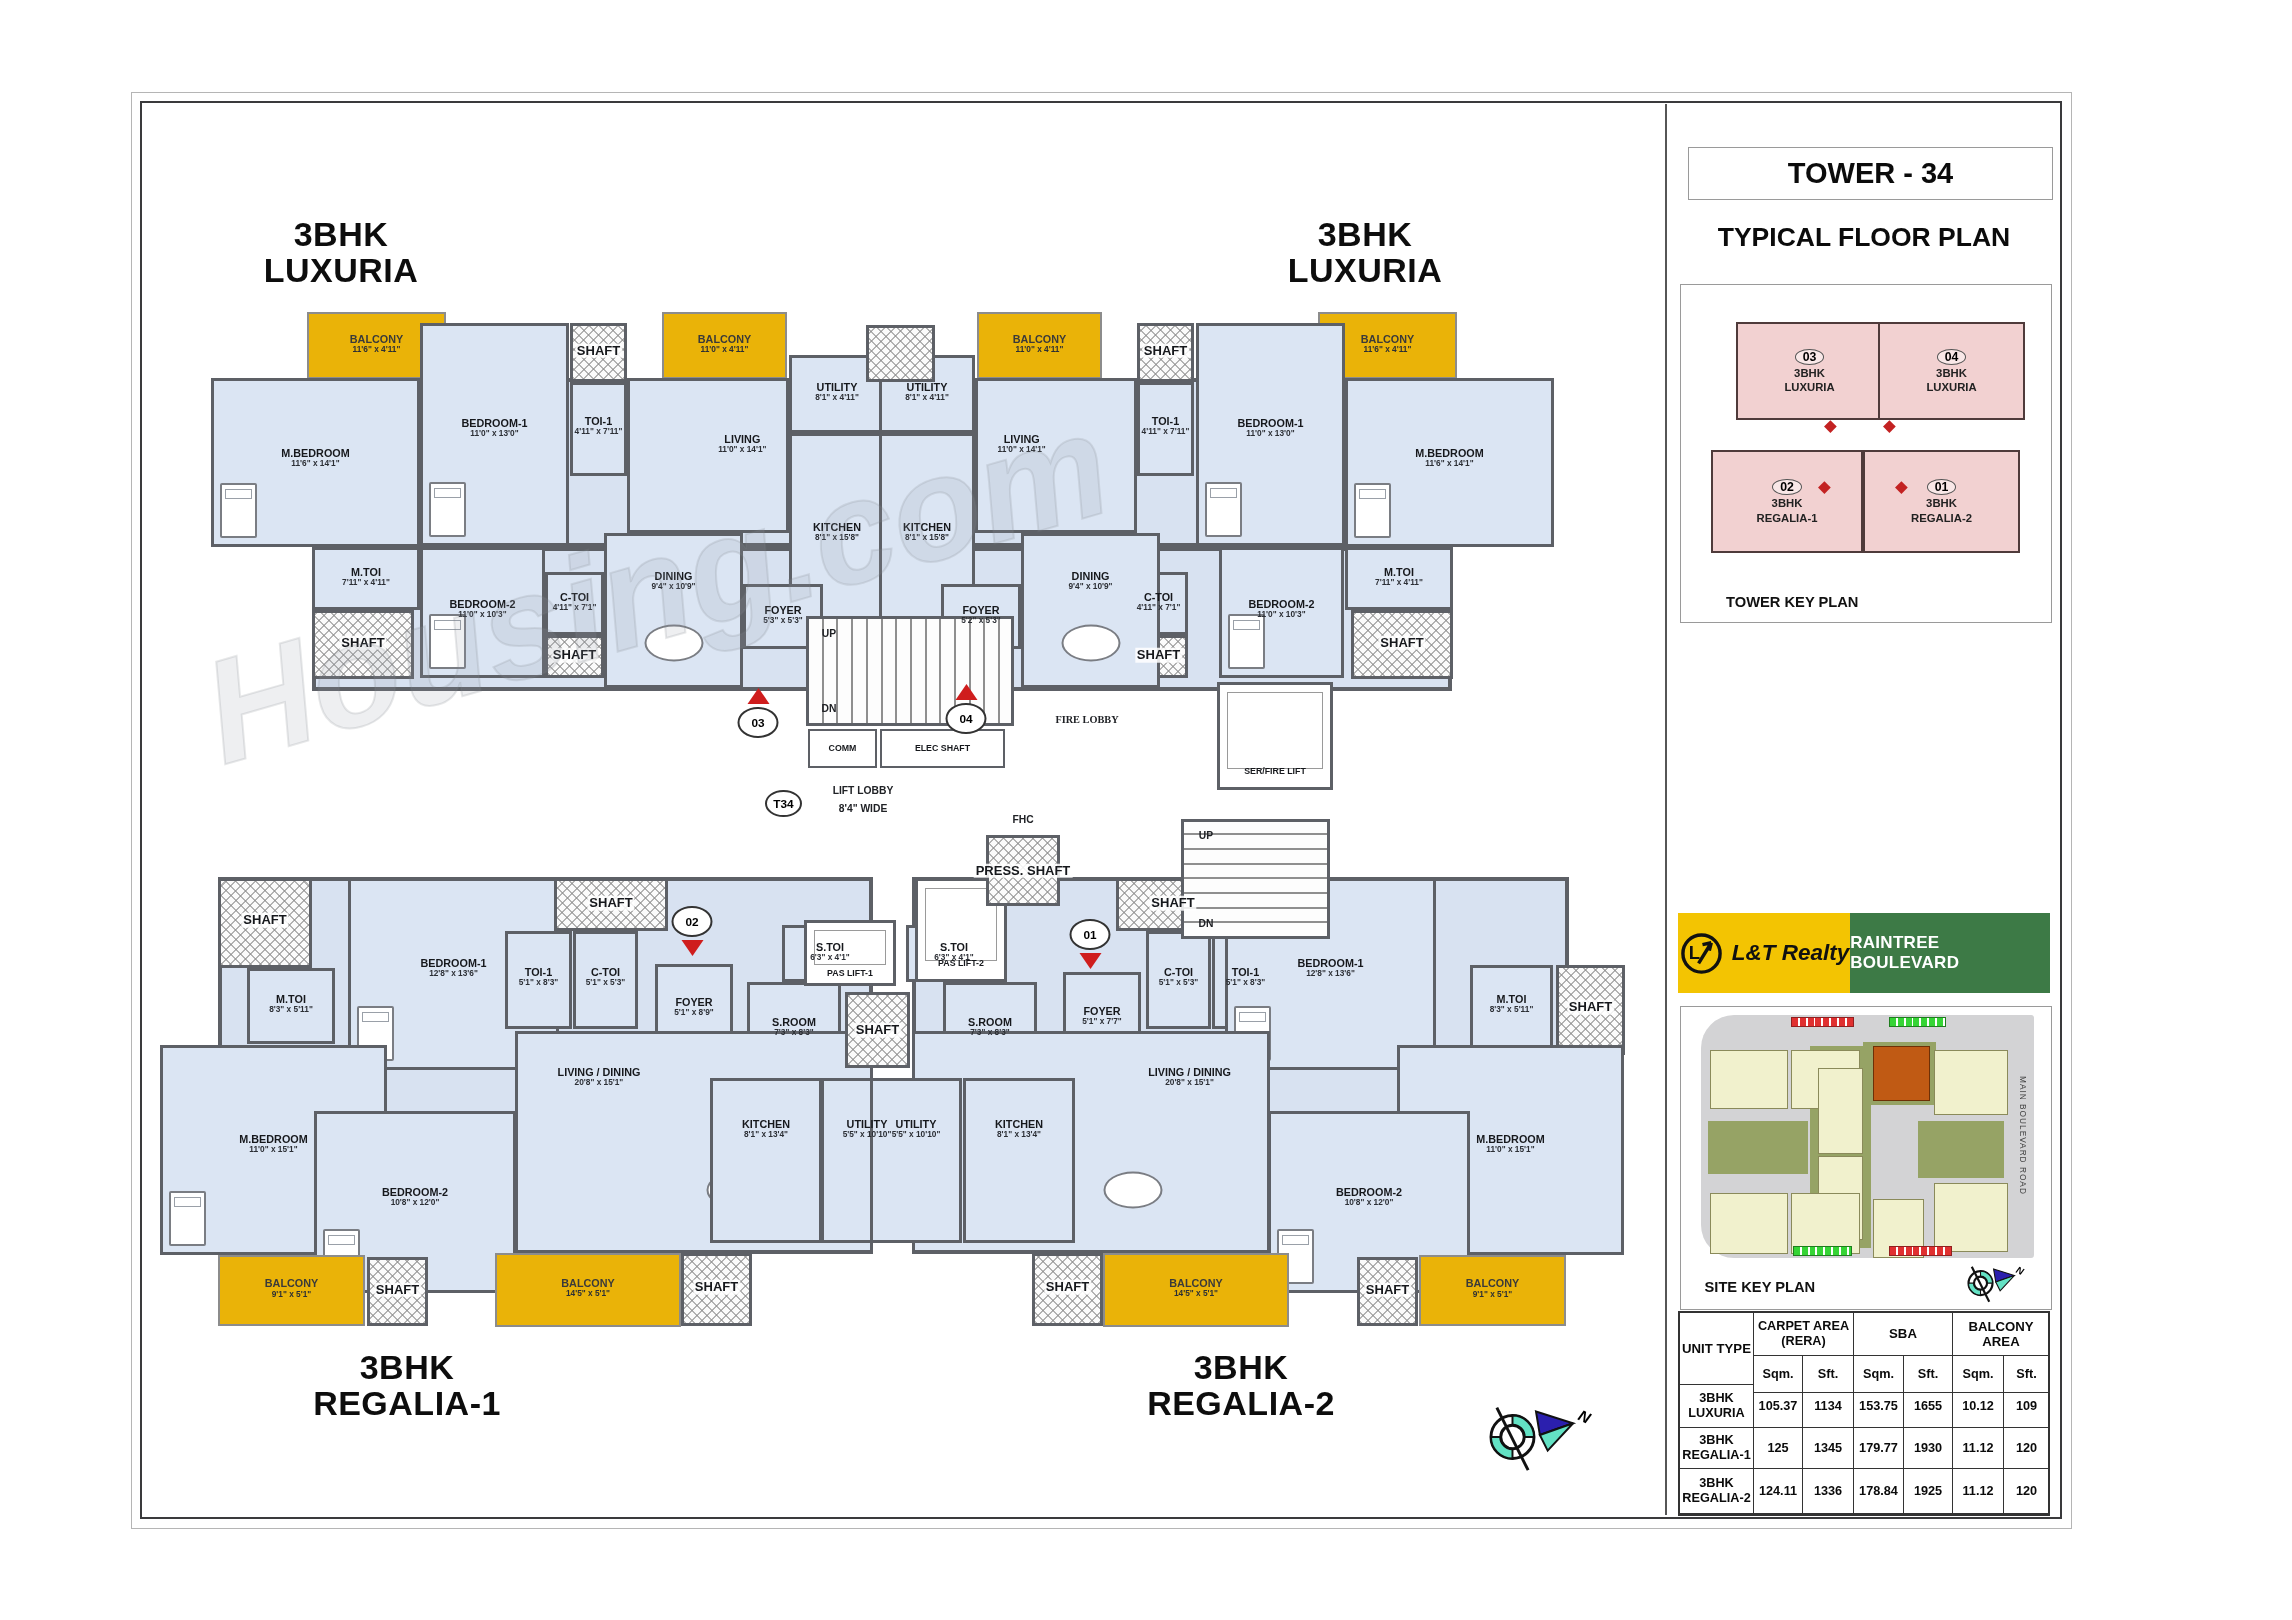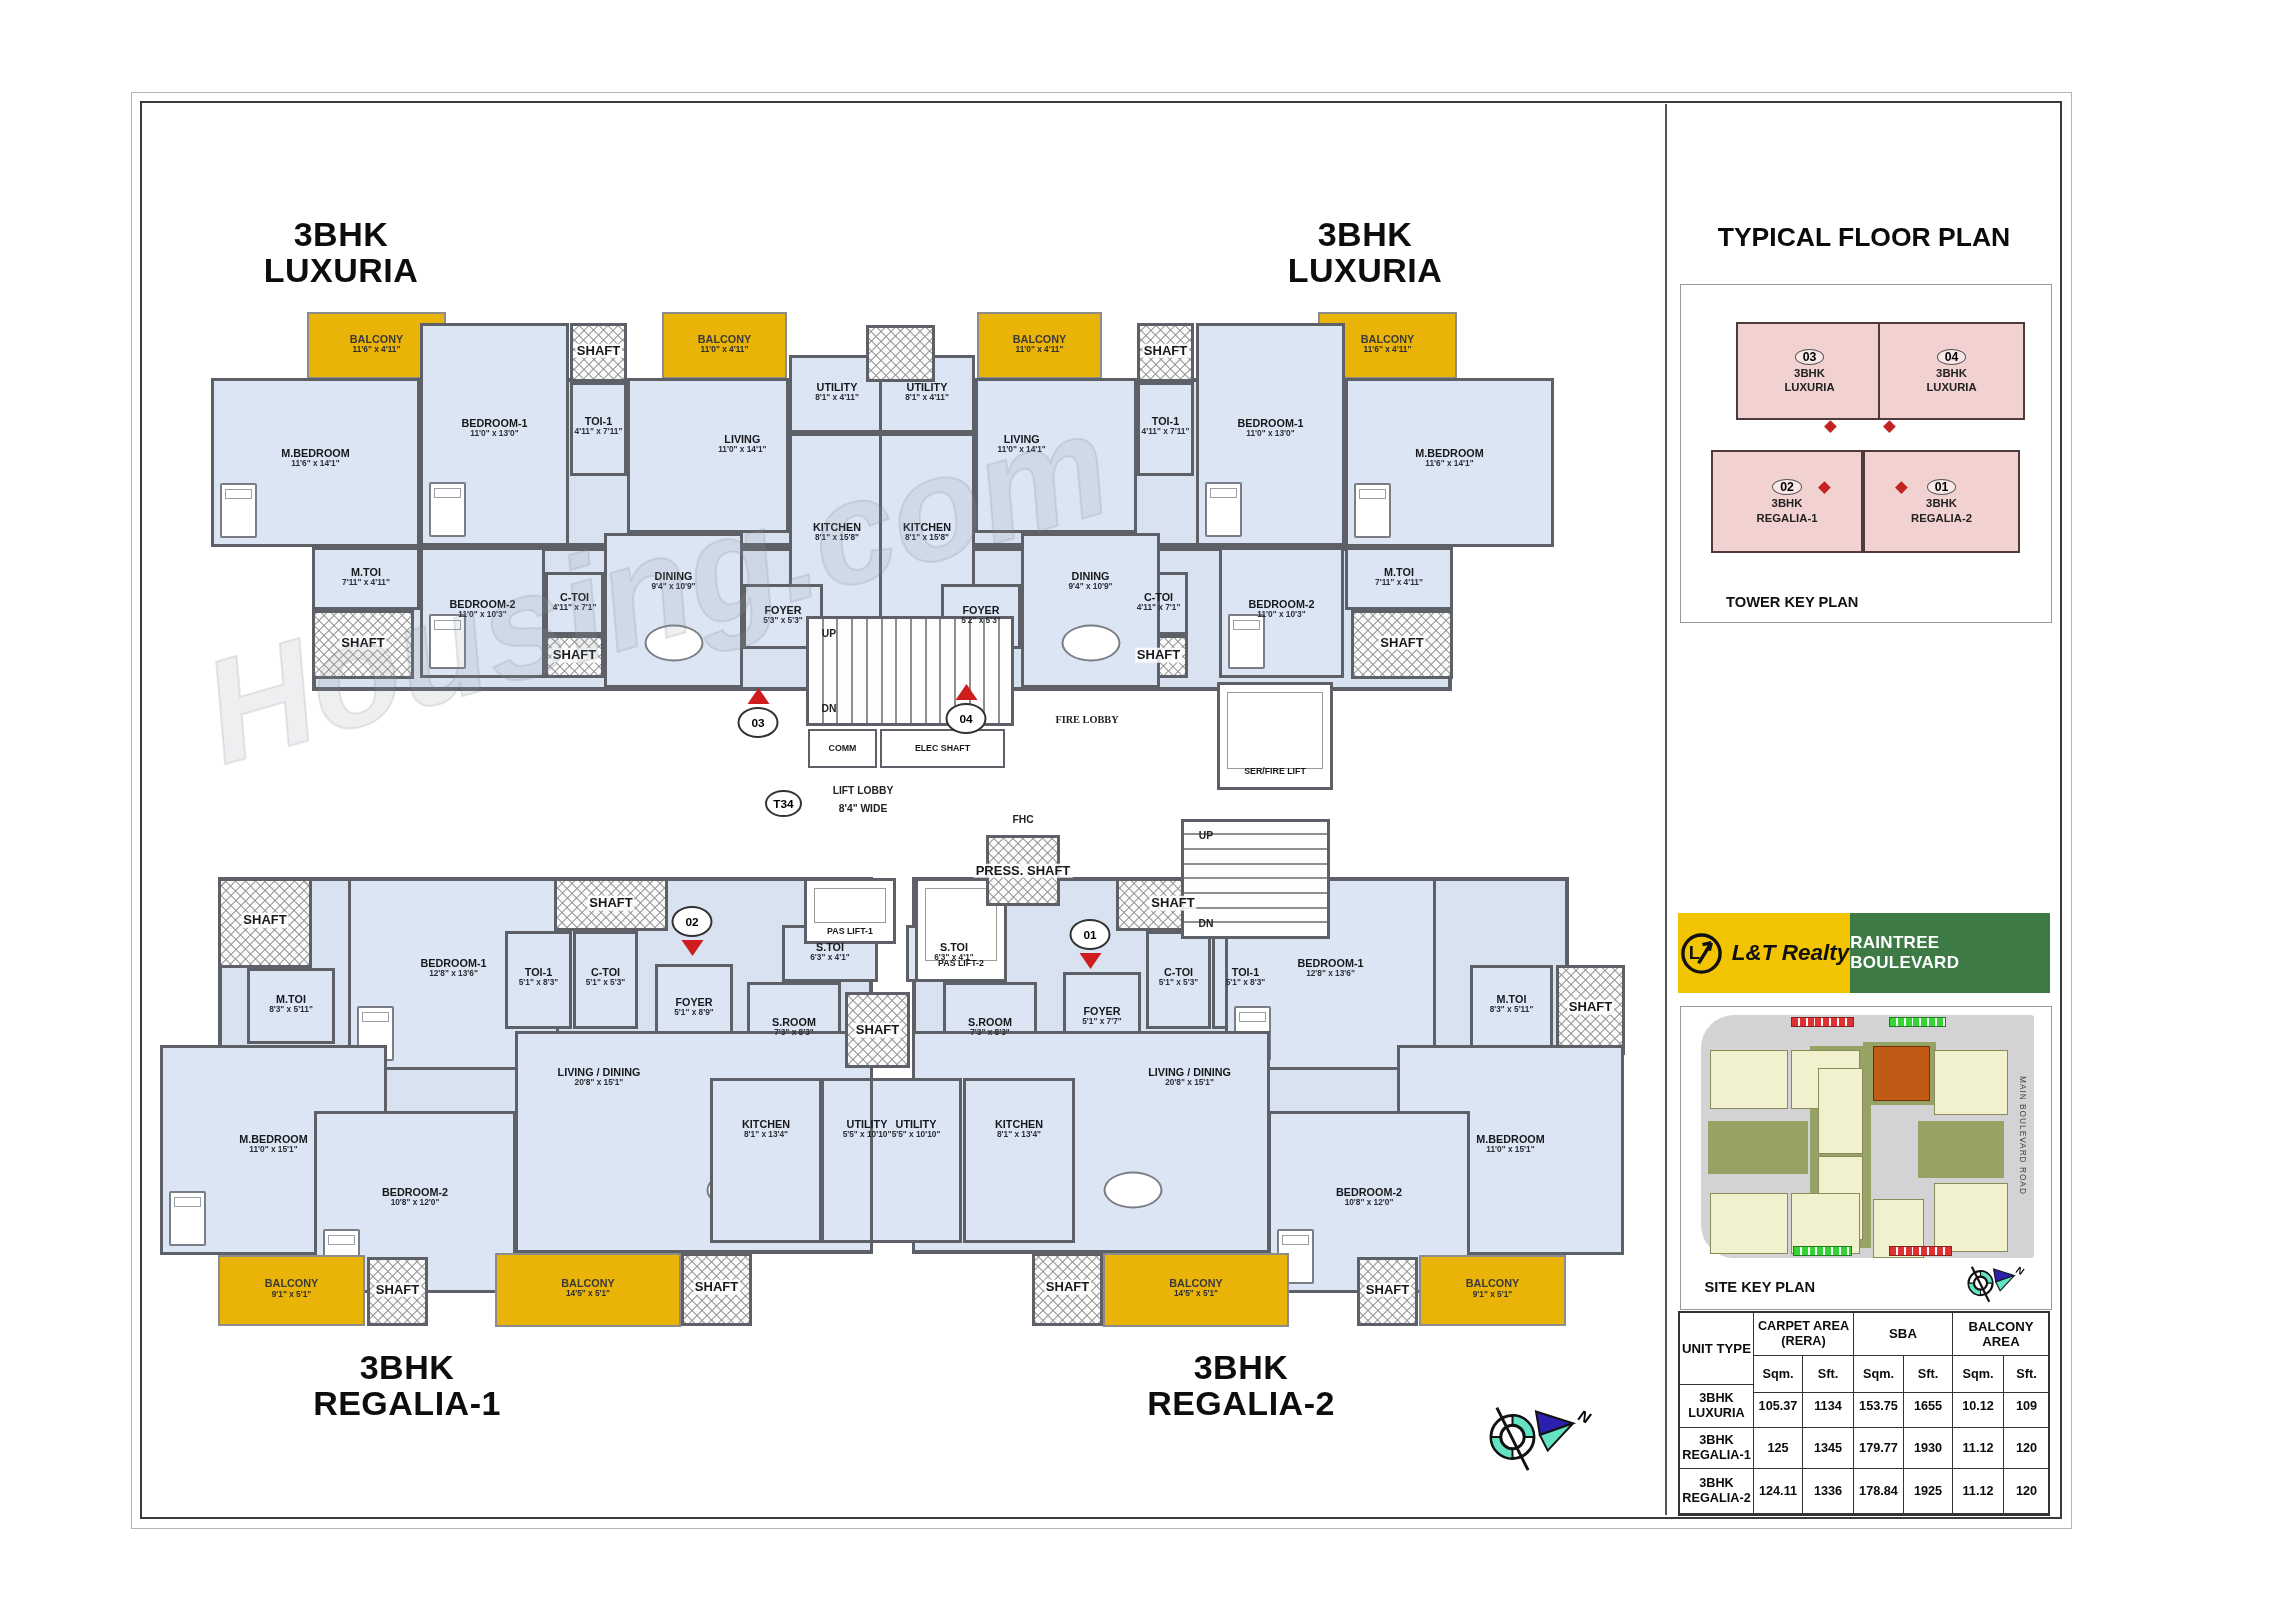--- a/index.html
+++ b/index.html
@@ -514,21 +514,21 @@
         </div>
       </div>
       <div class="wroom" style="left: 880px; top: 729px; width: 125px; height: 39px;">
         <div class="rl" style="left: 50%; top: 50%;">
           <b>ELEC SHAFT</b>
         </div>
       </div>
       <div class="lab" style="left: 863px; top: 790px;">LIFT LOBBY</div>
       <div class="lab" style="left: 863px; top: 808px;">8'4" WIDE</div>
       <div class="circ" style="left: 765px; top: 790px;">T34</div>
-      <div class="lift" style="left: 804px; top: 878px; width: 92px; height: 66px;">
+      <div class="lift" style="left: 804px; top: 920px; width: 92px; height: 66px;">
         <div class="rl" style="left: 50%; top: 85%;">
           <b>PAS LIFT-1</b>
         </div>
       </div>
       <div class="lift" style="left: 915px; top: 878px; width: 92px; height: 104px;">
         <div class="rl" style="left: 50%; top: 85%;">
           <b>PAS LIFT-2</b>
         </div>
       </div>
       <div class="shaft" style="left: 845px; top: 992px; width: 65px; height: 76px;">
@@ -594,20 +594,21 @@
     <circle cx="38" cy="48" r="22" fill="none" stroke="#111" stroke-width="3"></circle>
     <path d="M38 26 A22 22 0 0 1 60 48 L50 48 A12 12 0 0 0 38 36 Z" fill="#63e2c4" stroke="#111" stroke-width="2"></path>
     <path d="M38 70 A22 22 0 0 1 16 48 L26 48 A12 12 0 0 0 38 60 Z" fill="#63e2c4" stroke="#111" stroke-width="2"></path>
     <circle cx="38" cy="48" r="12" fill="none" stroke="#111" stroke-width="3"></circle>
     <line x1="22" y1="18" x2="54" y2="82" stroke="#111" stroke-width="3"></line>
     <polygon points="62,22 100,34 66,46" fill="#2b1fae" stroke="#111" stroke-width="2"></polygon>
     <polygon points="66,46 100,34 74,62" fill="#63e2c4" stroke="#111" stroke-width="2"></polygon>
     <text x="104" y="30" font-size="16" font-weight="bold" font-style="italic" transform="rotate(25 104 30)">N</text>
   </svg>
 
+  <div class="abs" id="tower-title-box">TOWER - 34</div>
   <div class="abs" id="plan-title">TYPICAL FLOOR PLAN</div>
 
   <div class="abs" id="keyplan">
       <div class="" id="kcore" style="left: 128px; top: 132px; width: 137px; height: 76px; background: rgb(233, 224, 196); z-index: -1;"></div>
     <div id="keyplan-caption">TOWER KEY PLAN</div>
   <div class="kunit" style="left: 55px; top: 37px; width: 147px; height: 98px; background: rgb(242, 209, 209);">
         <div class="kno">03</div>
         <div class="kl">3BHK</div>
         <div class="kl">LUXURIA</div>
       </div>

